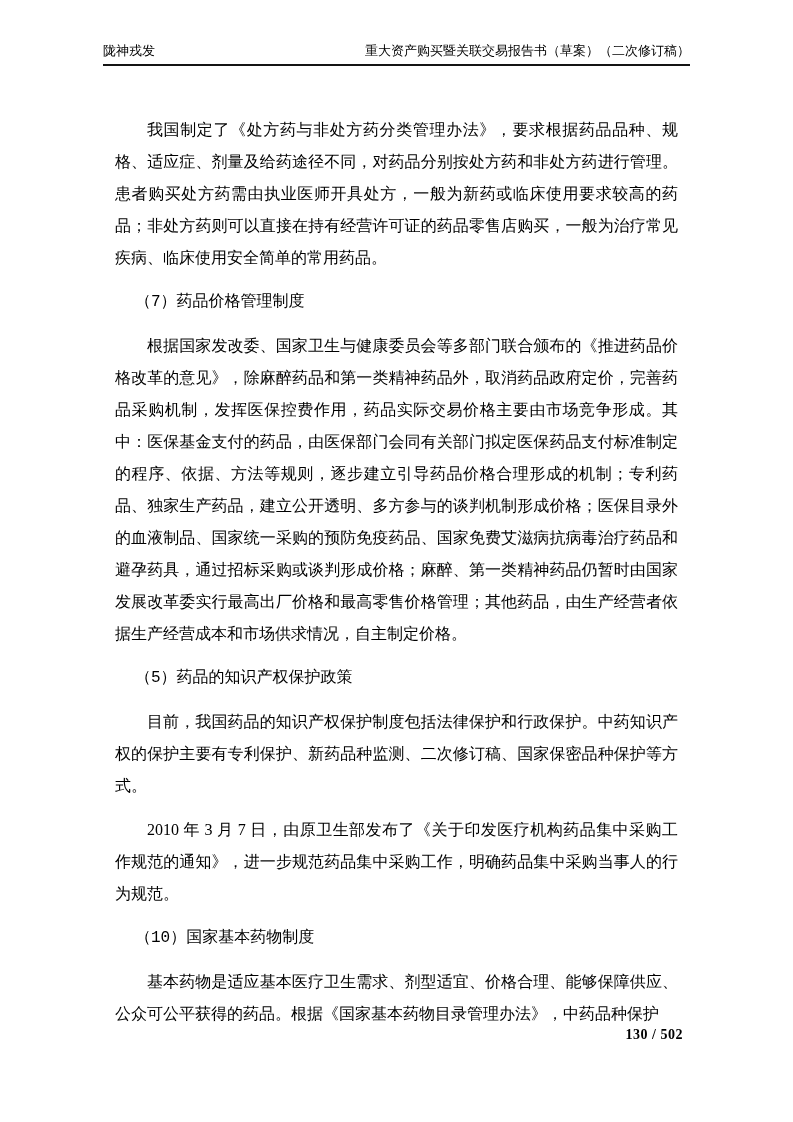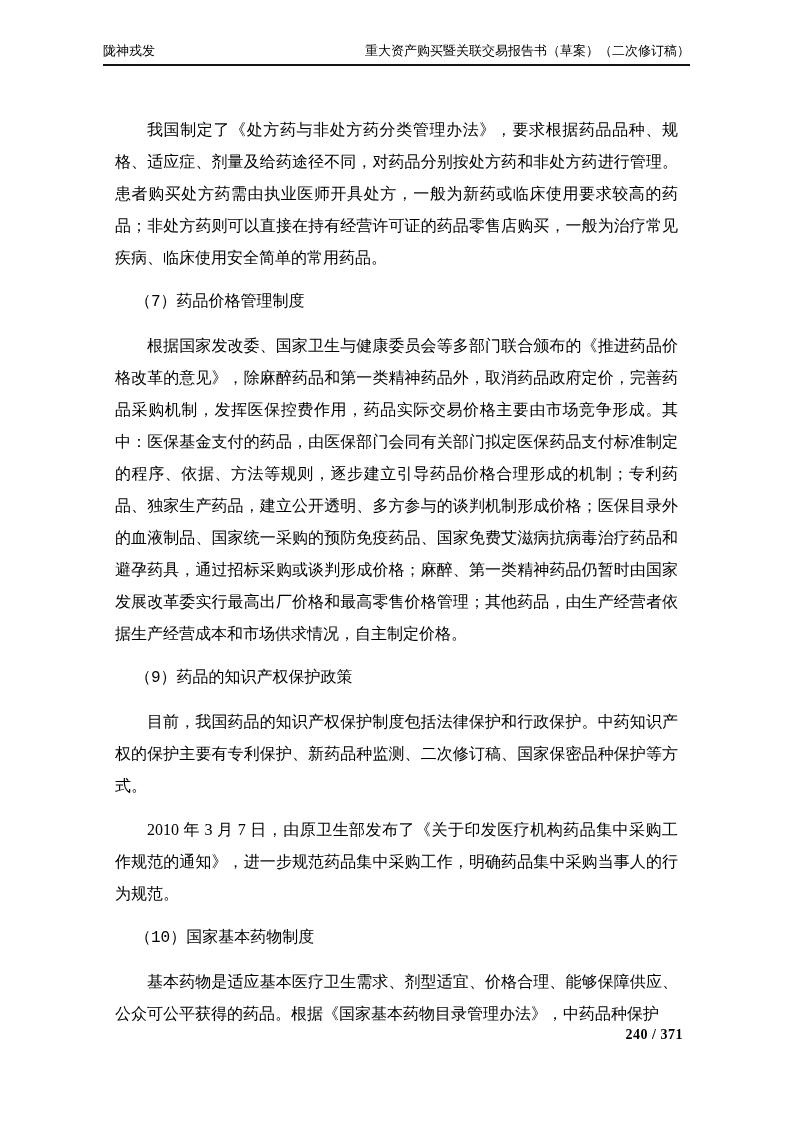--- a/index.html
+++ b/index.html
@@ -70,22 +70,22 @@
 
   <div class="header">
     <span>陇神戎发</span>
     <span>重大资产购买暨关联交易报告书（草案）（二次修订稿）</span>
   </div>
 
   <div class="content">
       <p class="para">我国制定了《处方药与非处方药分类管理办法》，要求根据药品品种、规格、适应症、剂量及给药途径不同，对药品分别按处方药和非处方药进行管理。患者购买处方药需由执业医师开具处方，一般为新药或临床使用要求较高的药品；非处方药则可以直接在持有经营许可证的药品零售店购买，一般为治疗常见疾病、临床使用安全简单的常用药品。</p>
       <p class="heading">（7）药品价格管理制度</p>
       <p class="para">根据国家发改委、国家卫生与健康委员会等多部门联合颁布的《推进药品价格改革的意见》，除麻醉药品和第一类精神药品外，取消药品政府定价，完善药品采购机制，发挥医保控费作用，药品实际交易价格主要由市场竞争形成。其中：医保基金支付的药品，由医保部门会同有关部门拟定医保药品支付标准制定的程序、依据、方法等规则，逐步建立引导药品价格合理形成的机制；专利药品、独家生产药品，建立公开透明、多方参与的谈判机制形成价格；医保目录外的血液制品、国家统一采购的预防免疫药品、国家免费艾滋病抗病毒治疗药品和避孕药具，通过招标采购或谈判形成价格；麻醉、第一类精神药品仍暂时由国家发展改革委实行最高出厂价格和最高零售价格管理；其他药品，由生产经营者依据生产经营成本和市场供求情况，自主制定价格。</p>
-      <p class="heading">（9）药品的知识产权保护政策</p>
+      <p class="heading">（5）药品的知识产权保护政策</p>
       <p class="para">目前，我国药品的知识产权保护制度包括法律保护和行政保护。中药知识产权的保护主要有专利保护、新药品种监测、二次修订稿、国家保密品种保护等方式。</p>
       <p class="para">2010 年 3 月 7 日，由原卫生部发布了《关于印发医疗机构药品集中采购工作规范的通知》，进一步规范药品集中采购工作，明确药品集中采购当事人的行为规范。</p>
       <p class="heading">（10）国家基本药物制度</p>
       <p class="para">基本药物是适应基本医疗卫生需求、剂型适宜、价格合理、能够保障供应、公众可公平获得的药品。根据《国家基本药物目录管理办法》，中药品种保护</p>
     </div>
 
-  <div class="footer">240 / 371</div>
+  <div class="footer">130 / 502</div>
 
 </div>
 
 </body></html>

